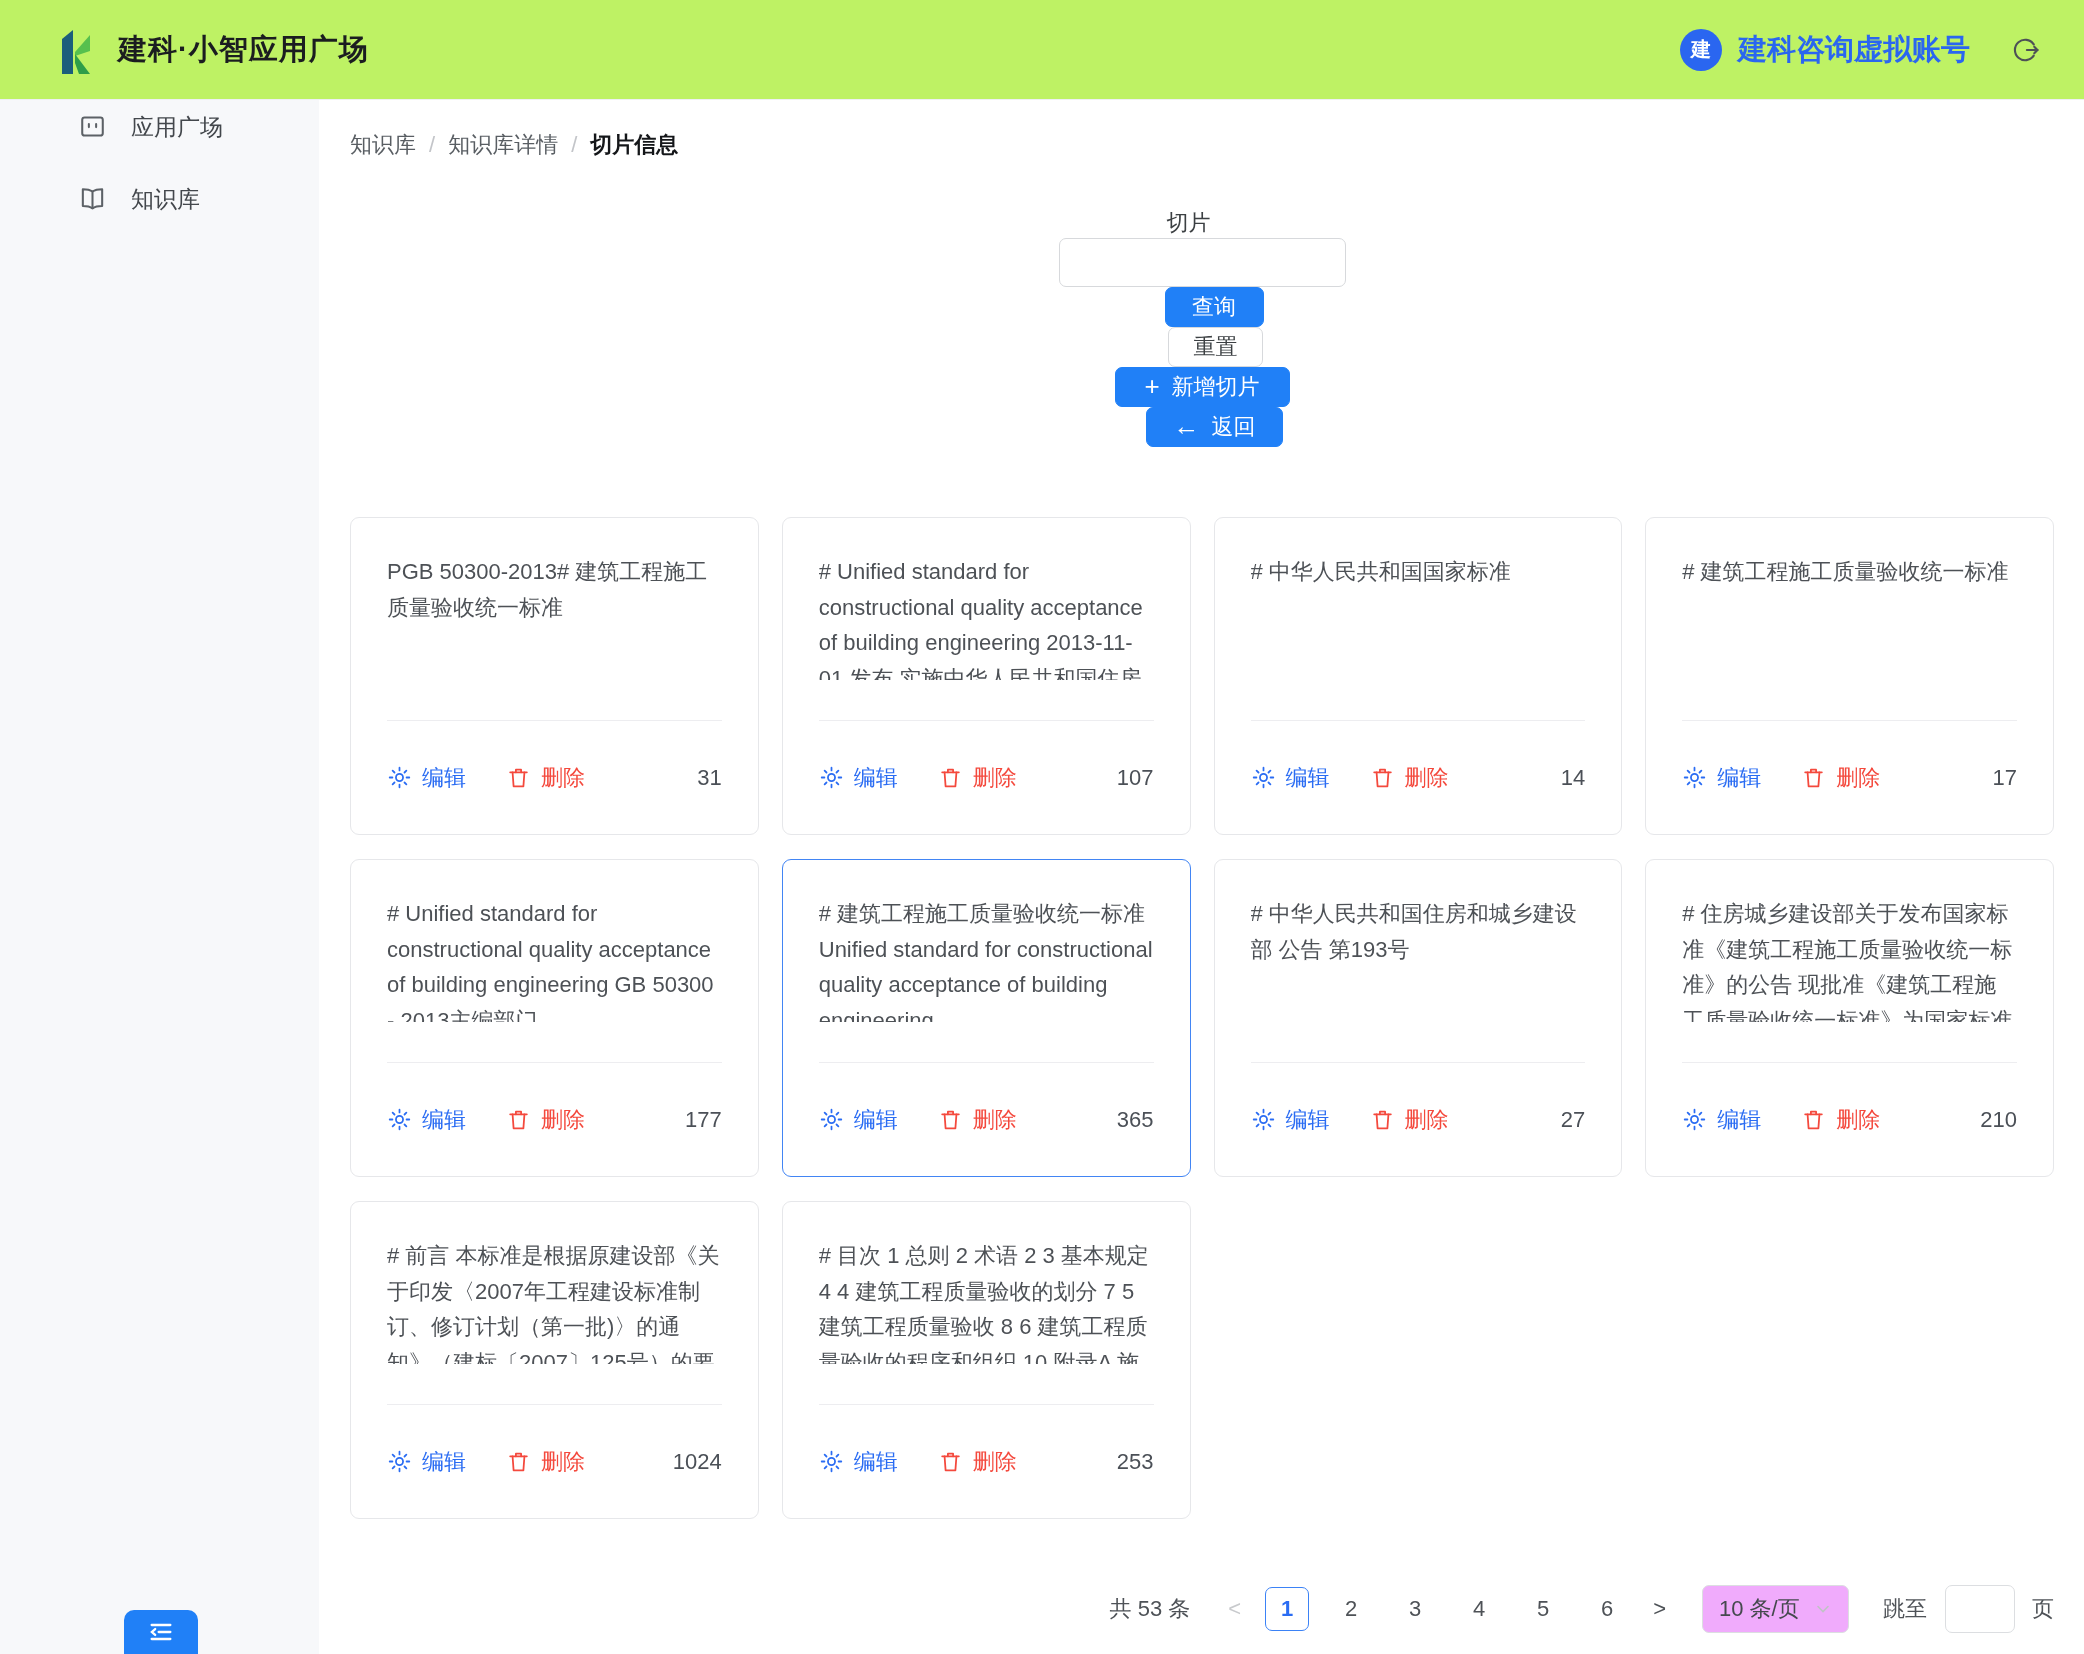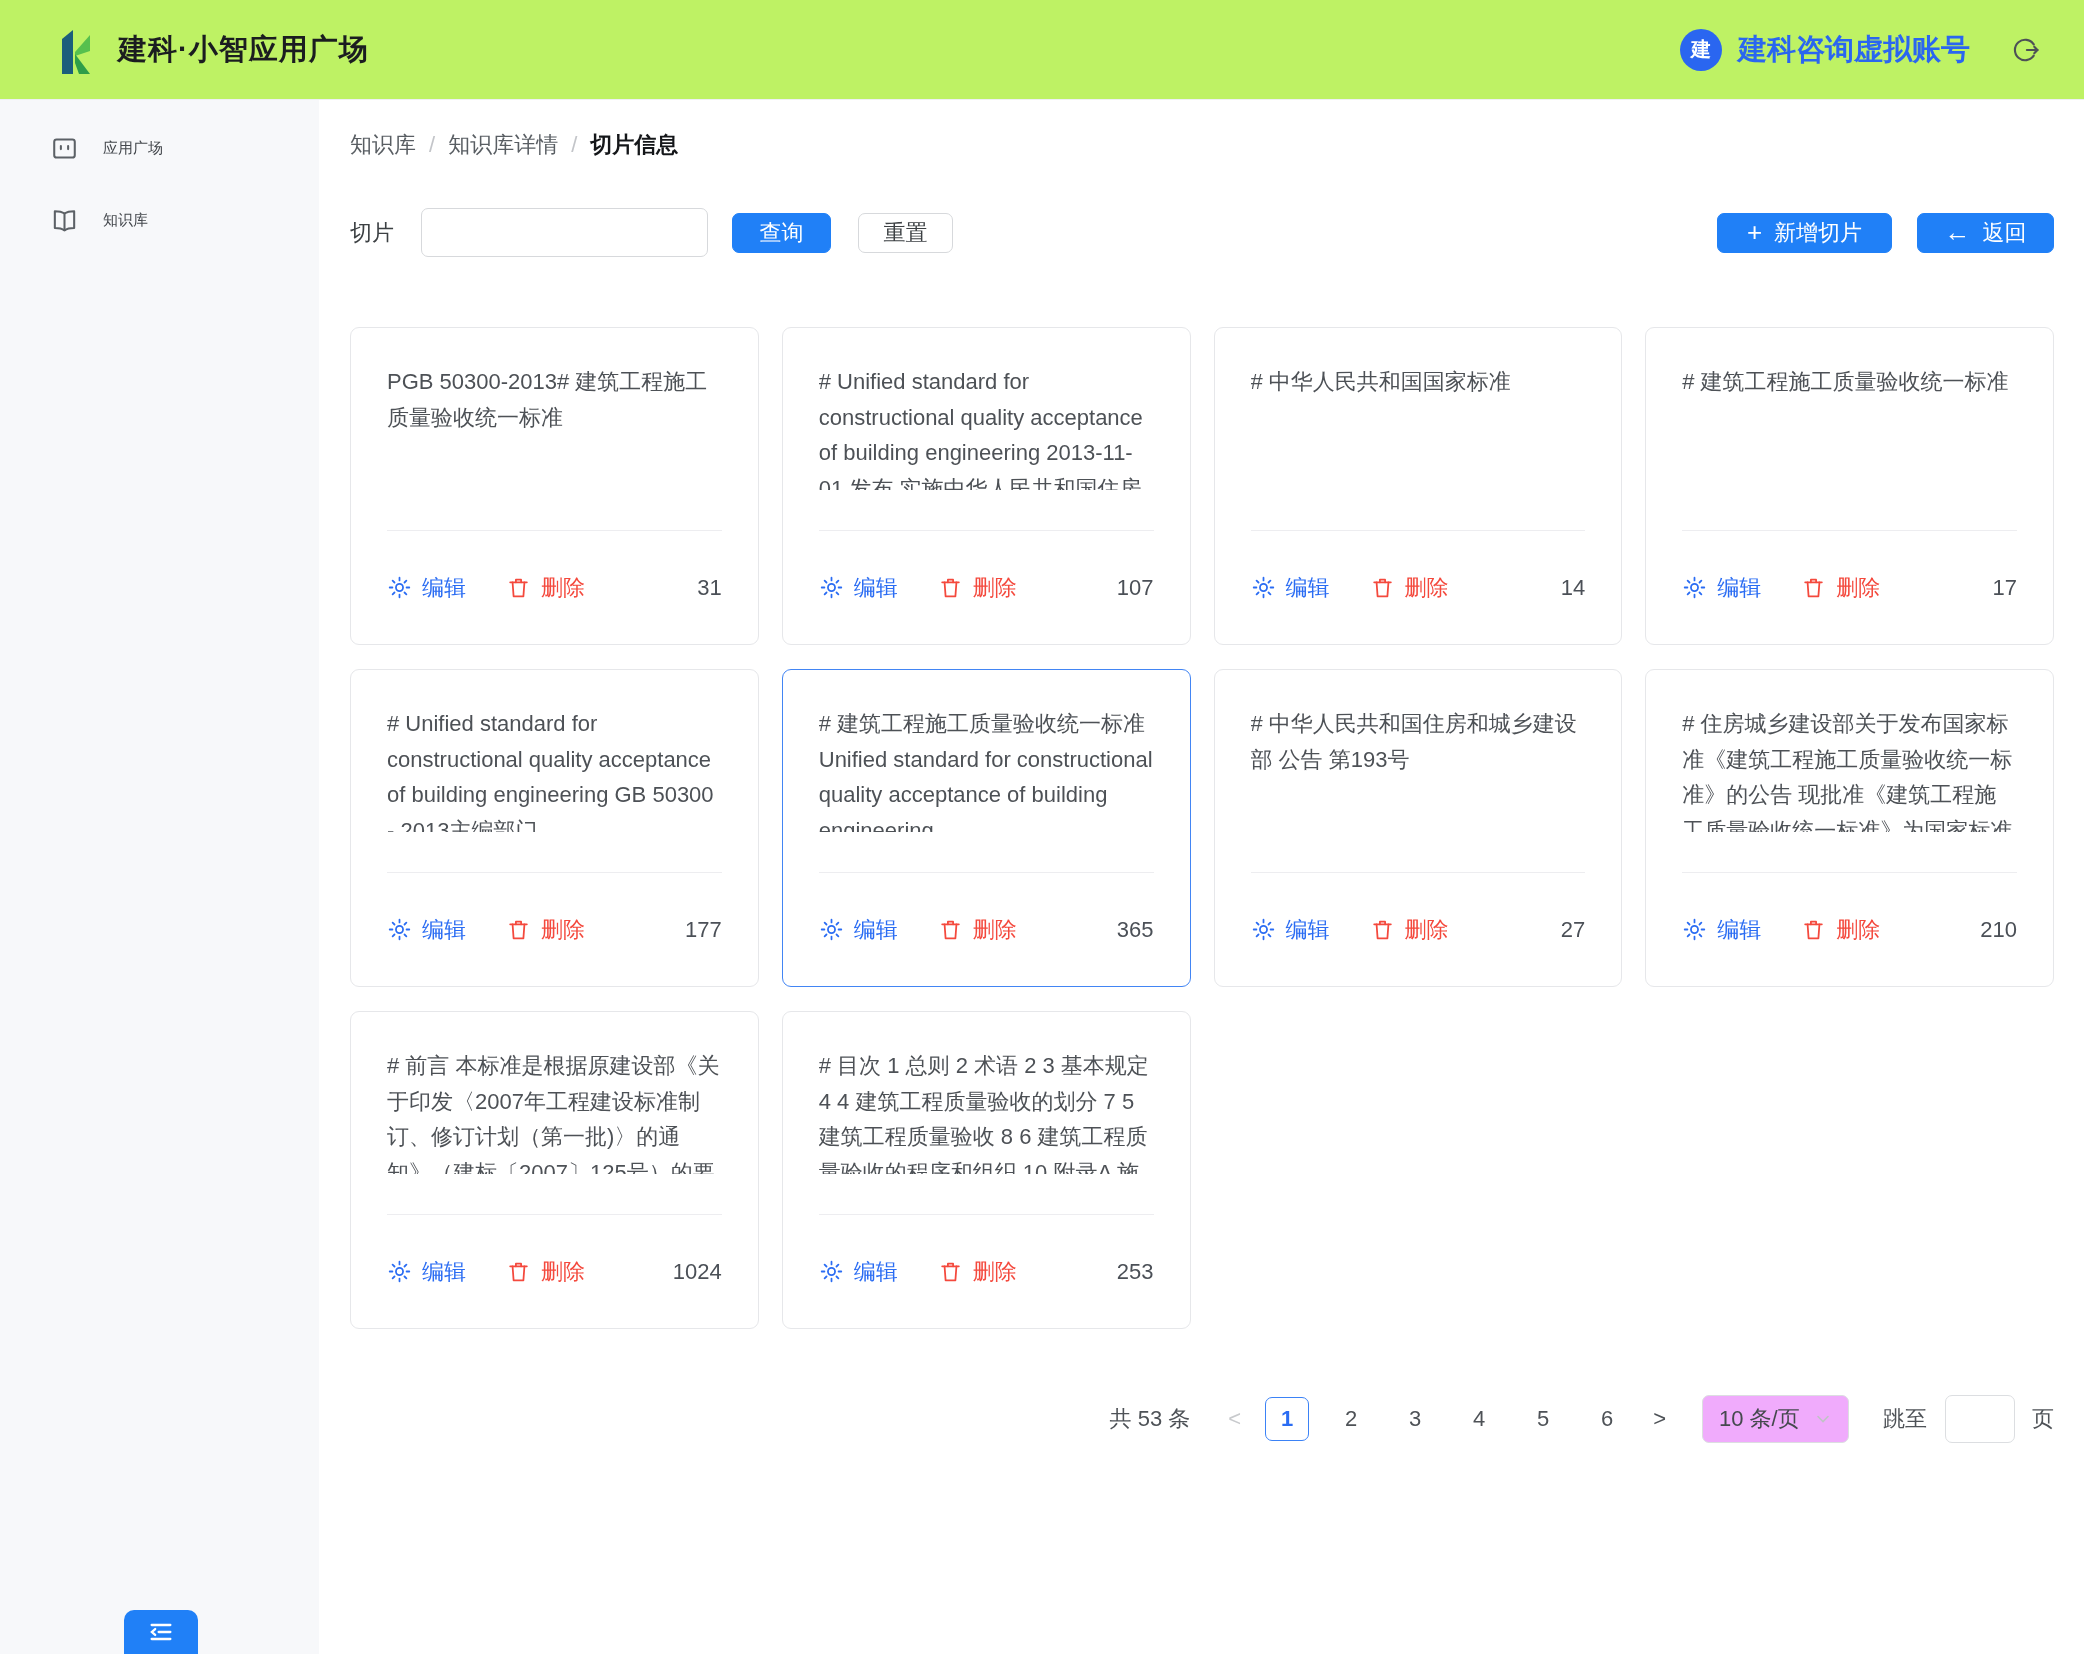--- a/index.html
+++ b/index.html
@@ -23,40 +23,40 @@
   }
   .account-name { font-size:29px; font-weight:700; color:#2a66f0; margin-left:16px; }
   .logout { margin-left:40px; width:30px; height:30px; color:#4d5156; cursor:pointer; }
 
   
   .layout { display:flex; height:1554px; }
   .sidebar {
     width:319px; flex:none; background:#f7f8fa; position:relative; padding-top:12px;
   }
   .side-item {
-    height:72px; display:flex; align-items:center; gap:24px;
-    padding-left:50px; font-size:15px; color:#43474c; cursor:pointer;
+    height:72px; display:flex; gap:24px;
+    padding-left:78px; font-size:23px; color:#43474c; cursor:pointer;
   }
   .side-item .sicon { width:29px; height:29px; color:#5c6166; flex:none; }
   .collapse-btn {
     position:absolute; left:124px; bottom:0; width:74px; height:44px;
     background:#2080f7; border-radius:10px 10px 0 0; border:none;
     display:flex; align-items:center; justify-content:center; cursor:pointer;
   }
   .collapse-btn svg { width:28px; height:28px; color:#fff; }
 
   .main { flex:1; padding:30px 30px 0 31px; background:#fff; }
 
   
   .breadcrumb { display:flex; align-items:center; font-size:22px; color:#595e63; }
   .breadcrumb .sep { color:#c3c5c9; padding:0 13px; }
   .breadcrumb .current { color:#141619; font-weight:700; }
 
   
-  .filter-row { margin-top:48px; display:flex; align-items:center; }
+  .filter-row { margin-top:48px; display:flex; align-items:center;flex-direction:column; }
   .filter-label { font-size:22px; color:#3c4043; margin-right:27px; }
   .filter-input {
     width:287px; height:49px; border:1px solid #d7d9dc; border-radius:7px;
     font-size:21px; padding:0 15px; outline:none; background:#fff;
   }
   .btn {
     height:40px; border-radius:7px; font-size:22px; cursor:pointer;
     display:inline-flex; align-items:center; justify-content:center;
     border:1px solid transparent; font-family:inherit;
   }

